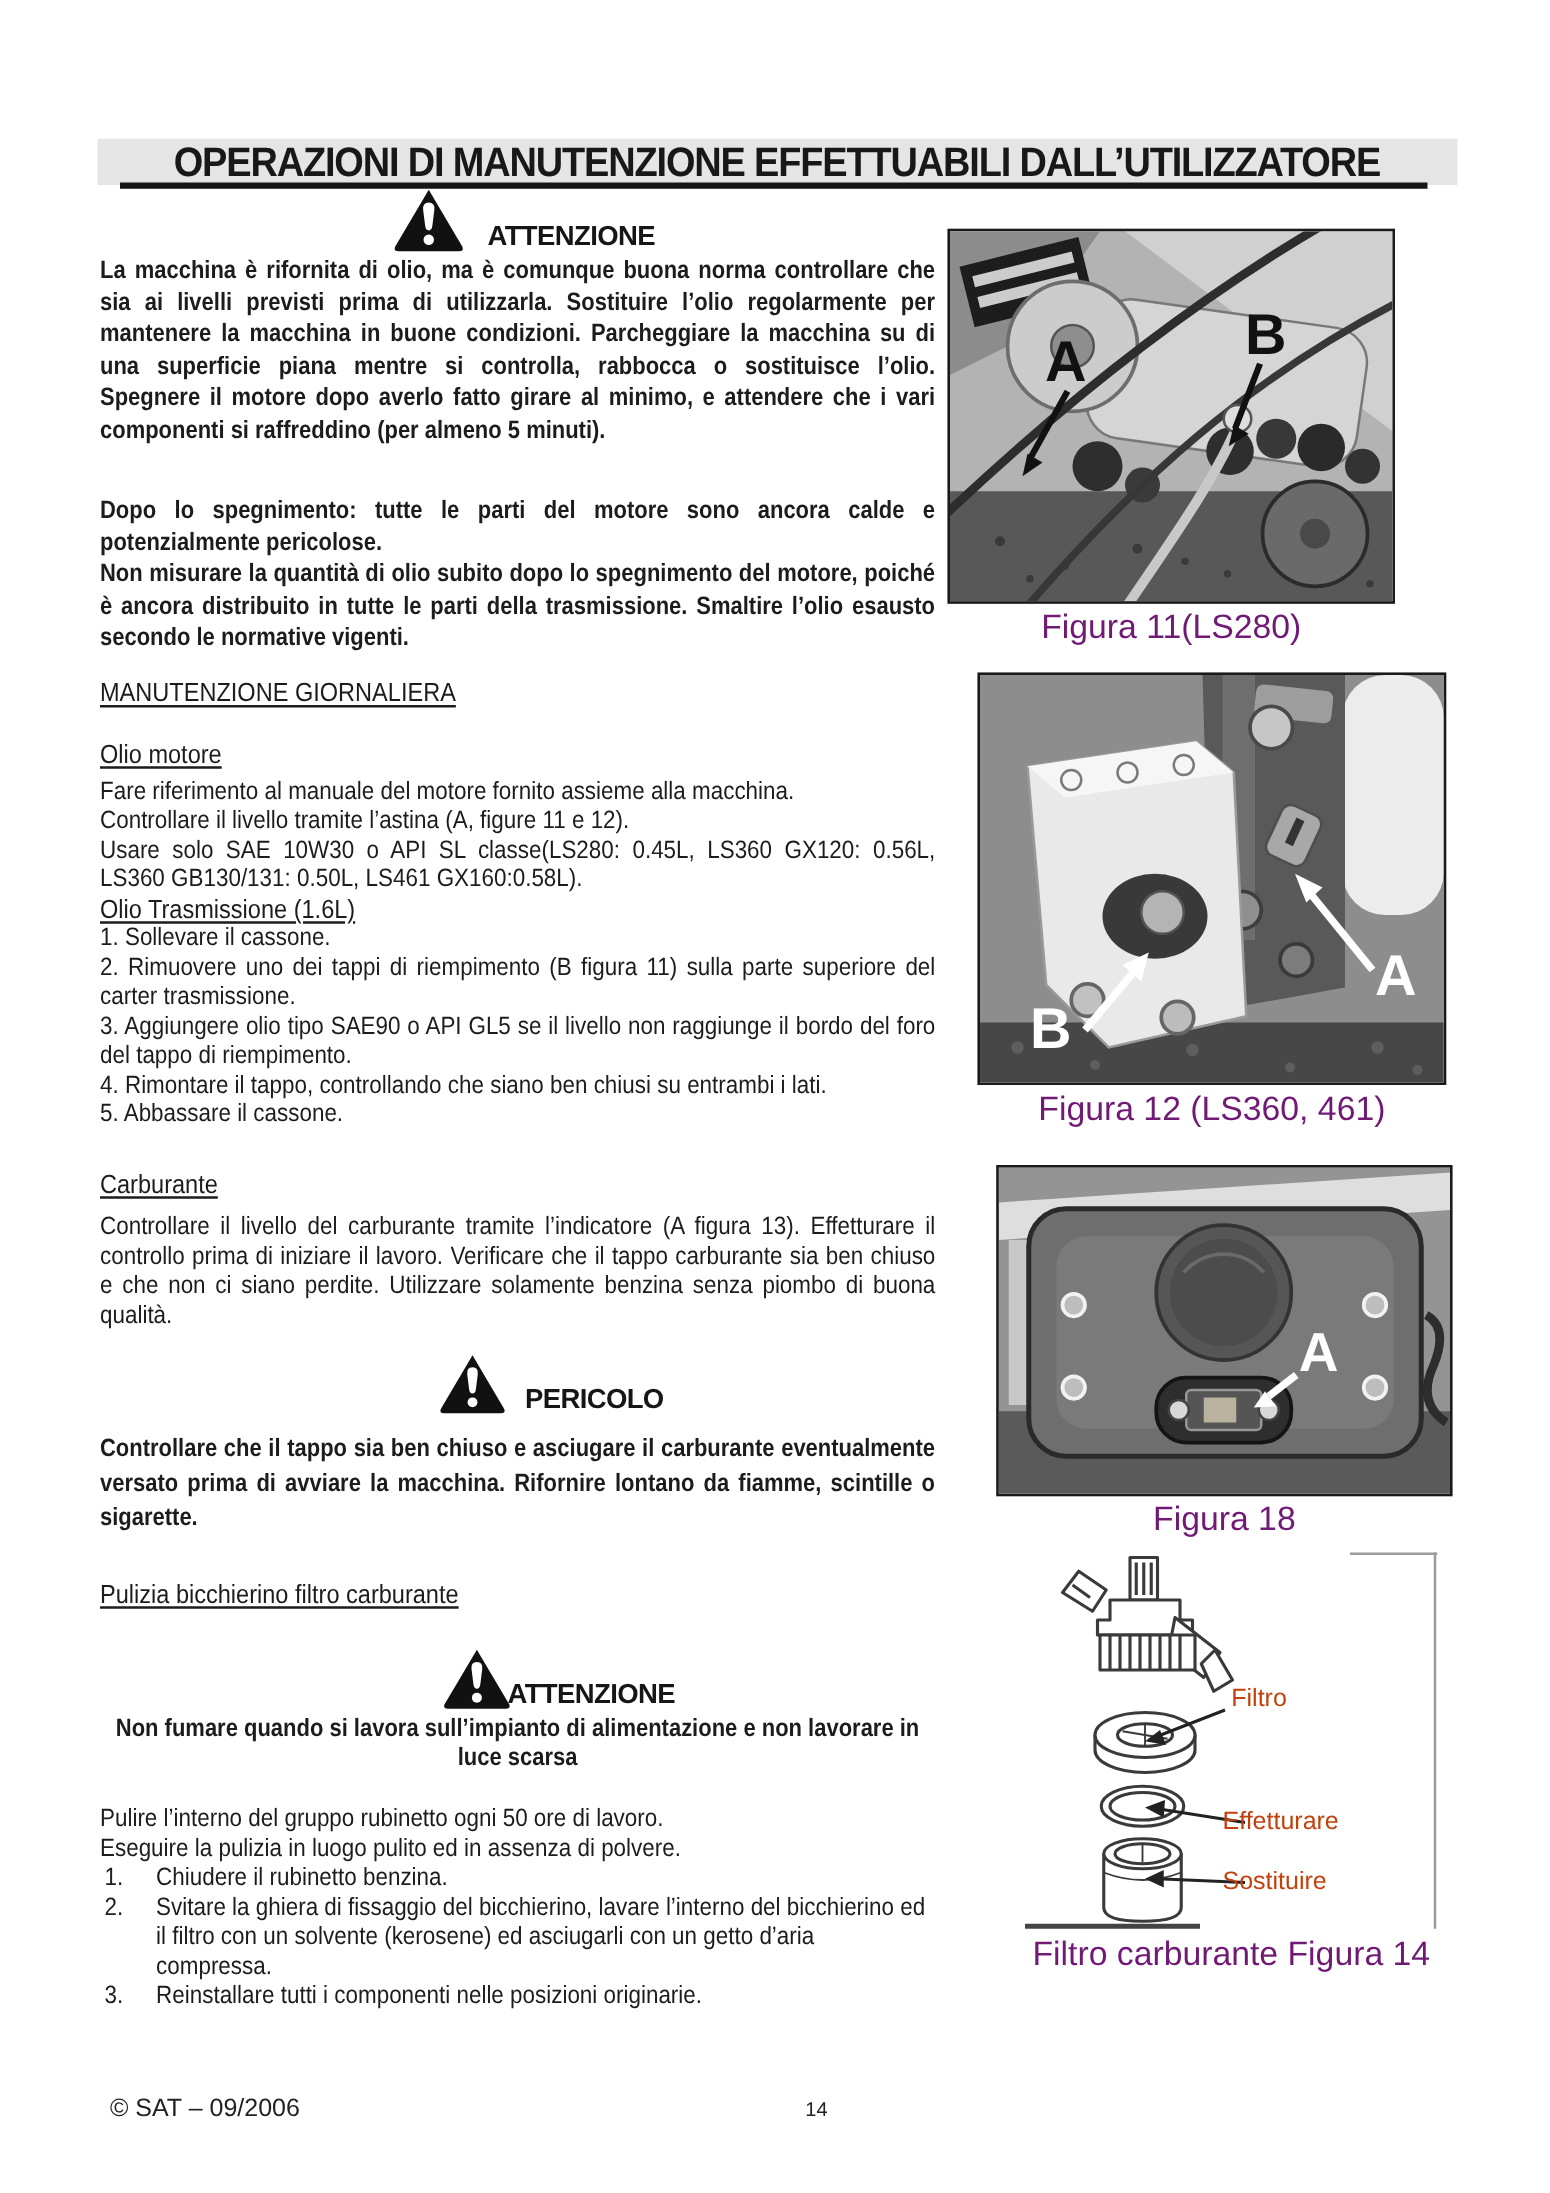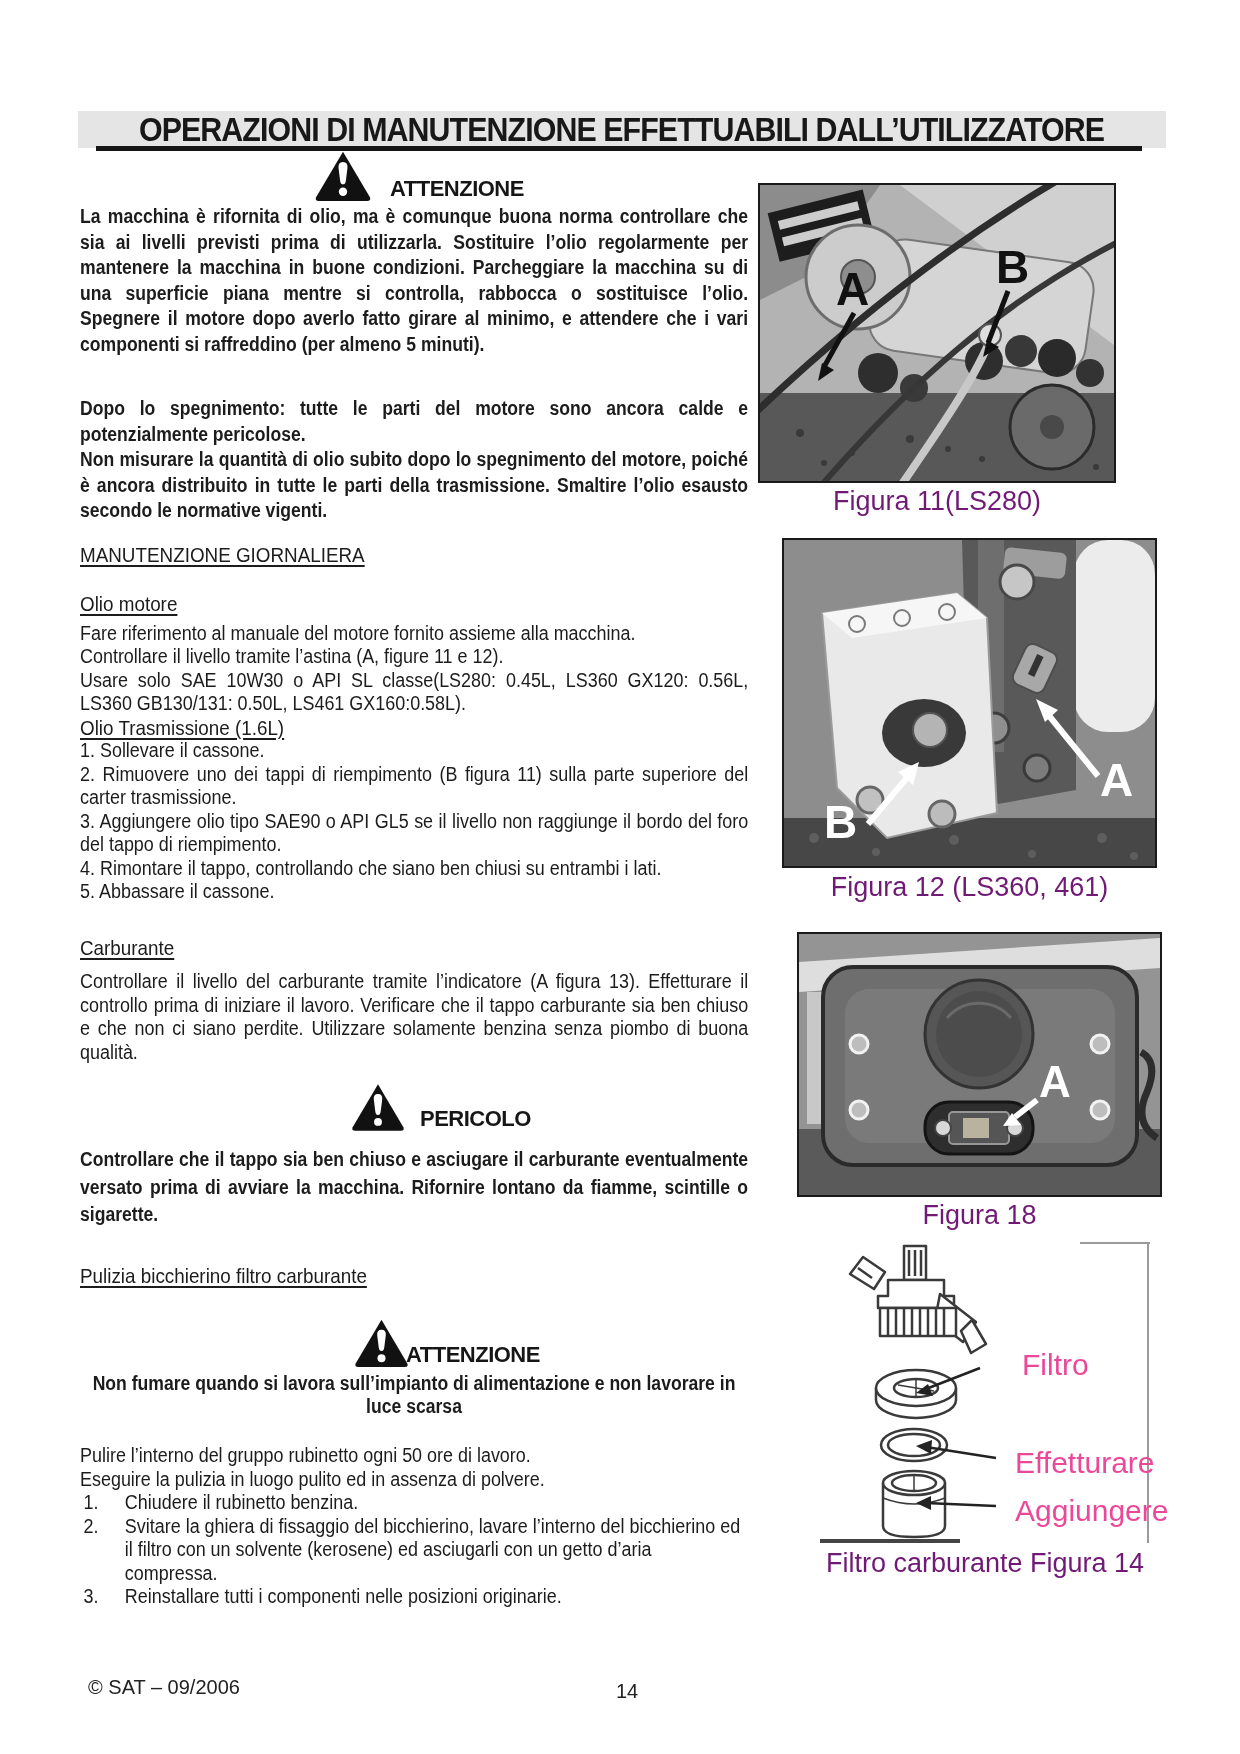--- a/index.html
+++ b/index.html
@@ -35,24 +35,24 @@
   .gap6 { margin-bottom:6px; }
 
   .step { position:relative; padding-left:50px; }
   .step .num { position:absolute; left:4px; top:0; }
 
   .caption { font-size:27px; color:#701a75; text-align:center; white-space:nowrap; }
 
   .figbox { overflow:hidden; border:2px solid #1a1a1a; background:#b5b5b5; }
   .figbox svg { display:block; }
 
-  .fig14-label { font-size:30px; color:#ec4899; white-space:nowrap;margin-left:37px; }
+  .fig14-label { font-size:20px; color:#c2410c; white-space:nowrap; }
 
   .footer-left { font-size:20px; color:#222;text-align:center; }
-  .page-num { font-size:20px; color:#222; text-align:center; }
+  .page-num { font-size:16px; color:#222; text-align:right; }
 </style>
 </head>
 <body>
 
 <div class="abs title-bar">
   <div class="title-text">OPERAZIONI DI MANUTENZIONE EFFETTUABILI DALL’UTILIZZATORE</div>
 </div>
 <div class="abs title-underline"></div>
 
 <div class="abs warn" style="left:312px; top:150px;">
@@ -292,18 +292,18 @@
     </g>
     <path d="M160,128 L106,149" stroke="#222222" stroke-width="2.5"></path>
     <polygon points="96,153 113,156 108,144" fill="#222222"></polygon>
     <path d="M176,218 L106,207" stroke="#222222" stroke-width="2.5"></path>
     <polygon points="96,206 111,214 112,200" fill="#222222"></polygon>
     <path d="M176,266 L106,263" stroke="#222222" stroke-width="2.5"></path>
     <polygon points="96,263 111,270 111,256" fill="#222222"></polygon>
   </svg>
   <div class="abs fig14-label" style="left:165px; top:108px;">Filtro</div>
   <div class="abs fig14-label" style="left:158px; top:206px;">Effetturare</div>
-  <div class="abs fig14-label" style="left:158px; top:254px;">Aggiungere</div>
+  <div class="abs fig14-label" style="left:158px; top:254px;">Sostituire</div>
 </div>
 <div class="abs caption" style="left:805px; top:1548px; width:360px;">Filtro carburante Figura 14</div>
 
 <div class="abs footer-left" style="left:88px; top:1676px;">© SAT – 09/2006</div>
 <div class="abs page-num" style="left:592px; top:1680px; width:70px;">14</div>
 
 </body></html>

